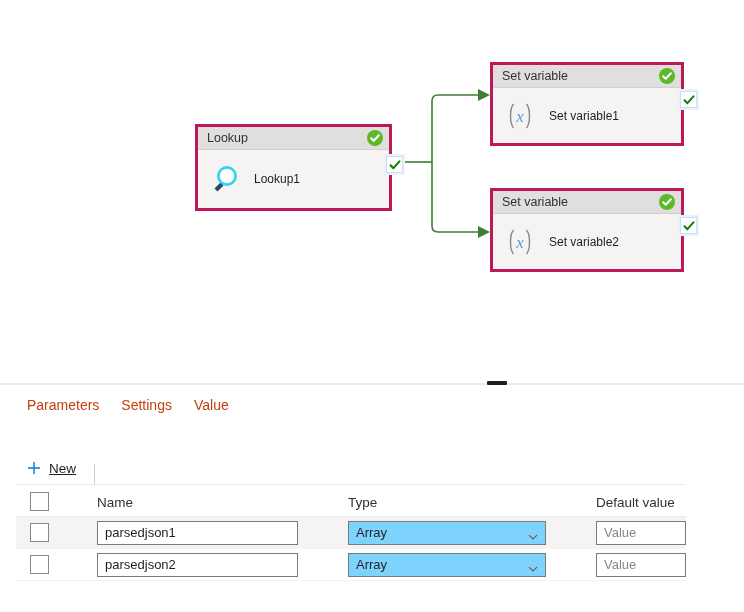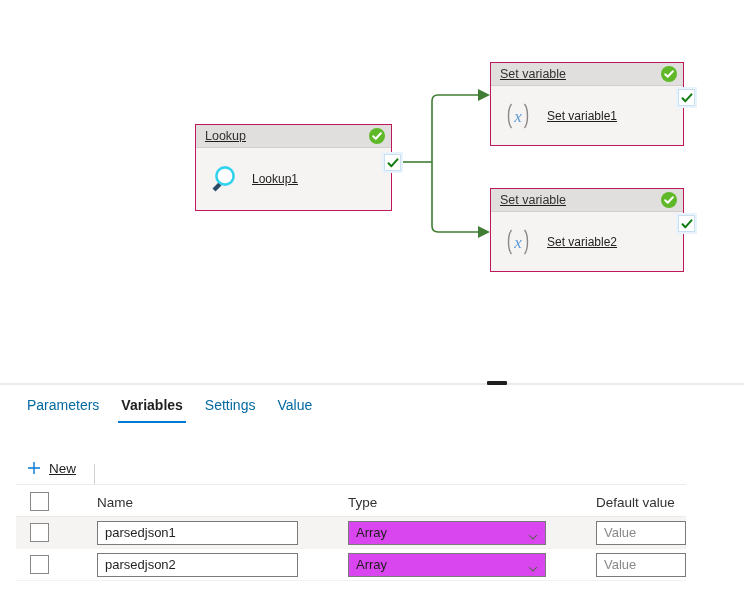--- a/index.html
+++ b/index.html
@@ -31,23 +31,22 @@
     left: 0; top: 0;
     width: 744px;
     height: 384px;
     pointer-events: none;
   }
 
   
   .node {
     position: absolute;
     background: #f3f2f1;
-    border: 1px solid #be185d;
-    box-sizing: border-box;
-    text-decoration: underline;
+    border: 3px solid #be185d;
+    box-sizing: border-box;
   }
   .node-header {
     height: 23px;
     background: #e1dfdd;
     border-bottom: 1px solid #d2d0ce;
     display: flex;
     align-items: center;
     padding: 0 6px 0 9px;
     box-sizing: border-box;
   }
@@ -136,21 +135,21 @@
     position: absolute;
     left: 0; top: 8px;
     height: 38px;
     display: flex;
     align-items: flex-start;
     padding-left: 16px;
   }
   .tab {
     position: relative;
     font-size: 14px;
-    color: #0369a1;
+    color: #c2410c;
     padding: 3px 11px 10px 11px;
     cursor: pointer;
     white-space: nowrap;
   }
   .tab.active {
     font-weight: bold;
     color: #201f1e;
   }
   .tab.active::after {
     content: "";
@@ -279,21 +278,21 @@
   }
   .txtbox::placeholder {
     color: #8a8886;
   }
   .selectbox {
     position: relative;
     width: 100%;
     height: 24px;
     box-sizing: border-box;
     border: 1px solid #7a7a7a;
-    background: #d946ef;
+    background: #7dd3fc;
     display: flex;
     align-items: center;
     padding: 0 7px;
     cursor: pointer;
   }
   .selectbox span.val {
     font-size: 13px;
     color: #201f1e;
     flex: 1;
   }
@@ -403,21 +402,20 @@
 
 </div>
 
 <div id="splitter"></div>
 <div id="splitter-grip"></div>
 
 <div id="pane">
 
   <div id="tabstrip">
     <div class="tab">Parameters</div>
-    <div class="tab active">Variables</div>
     <div class="tab">Settings</div>
     <div class="tab">Value</div>
   </div>
 
   <div id="commandbar">
     <div class="cmd">
       <span class="cmd-icon">
         <svg viewBox="0 0 16 16" width="16" height="16">
           <path d="M8 2 V14 M2 8 H14" stroke="#0078d4" stroke-width="1.4" fill="none"></path>
         </svg>

